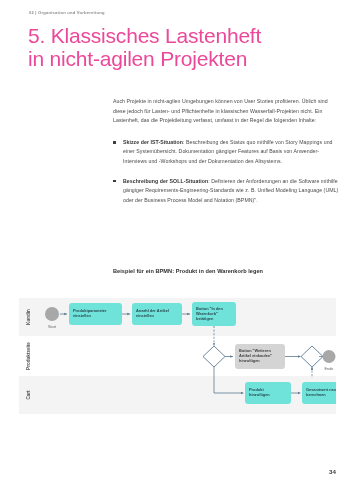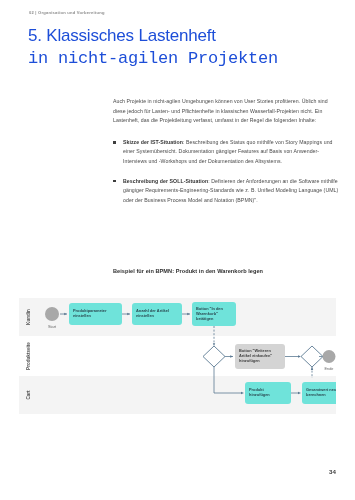--- a/index.html
+++ b/index.html
@@ -34,27 +34,27 @@
     color: #8c8c8c;
     white-space: nowrap;
   }
 
   
   .title {
     position: absolute;
     left: 28px;
     top: 24px;
     width: 300px;
-    font-size: 17px;
+    font-size: 21px;
     line-height: 23px;
     font-weight: 400;
-    color: #1d4ed8;
+    color: #ec4899;
     letter-spacing: -0.2px;
   }
-  .title .l2 { display: block; font-family: Liberation Mono, monospace; }
+  .title .l2 { display: block; }
 
   
   .copy {
     position: absolute;
     left: 113px;
     top: 97px;
     width: 228px;
   }
   .para {
     font-size: 5.2px;

